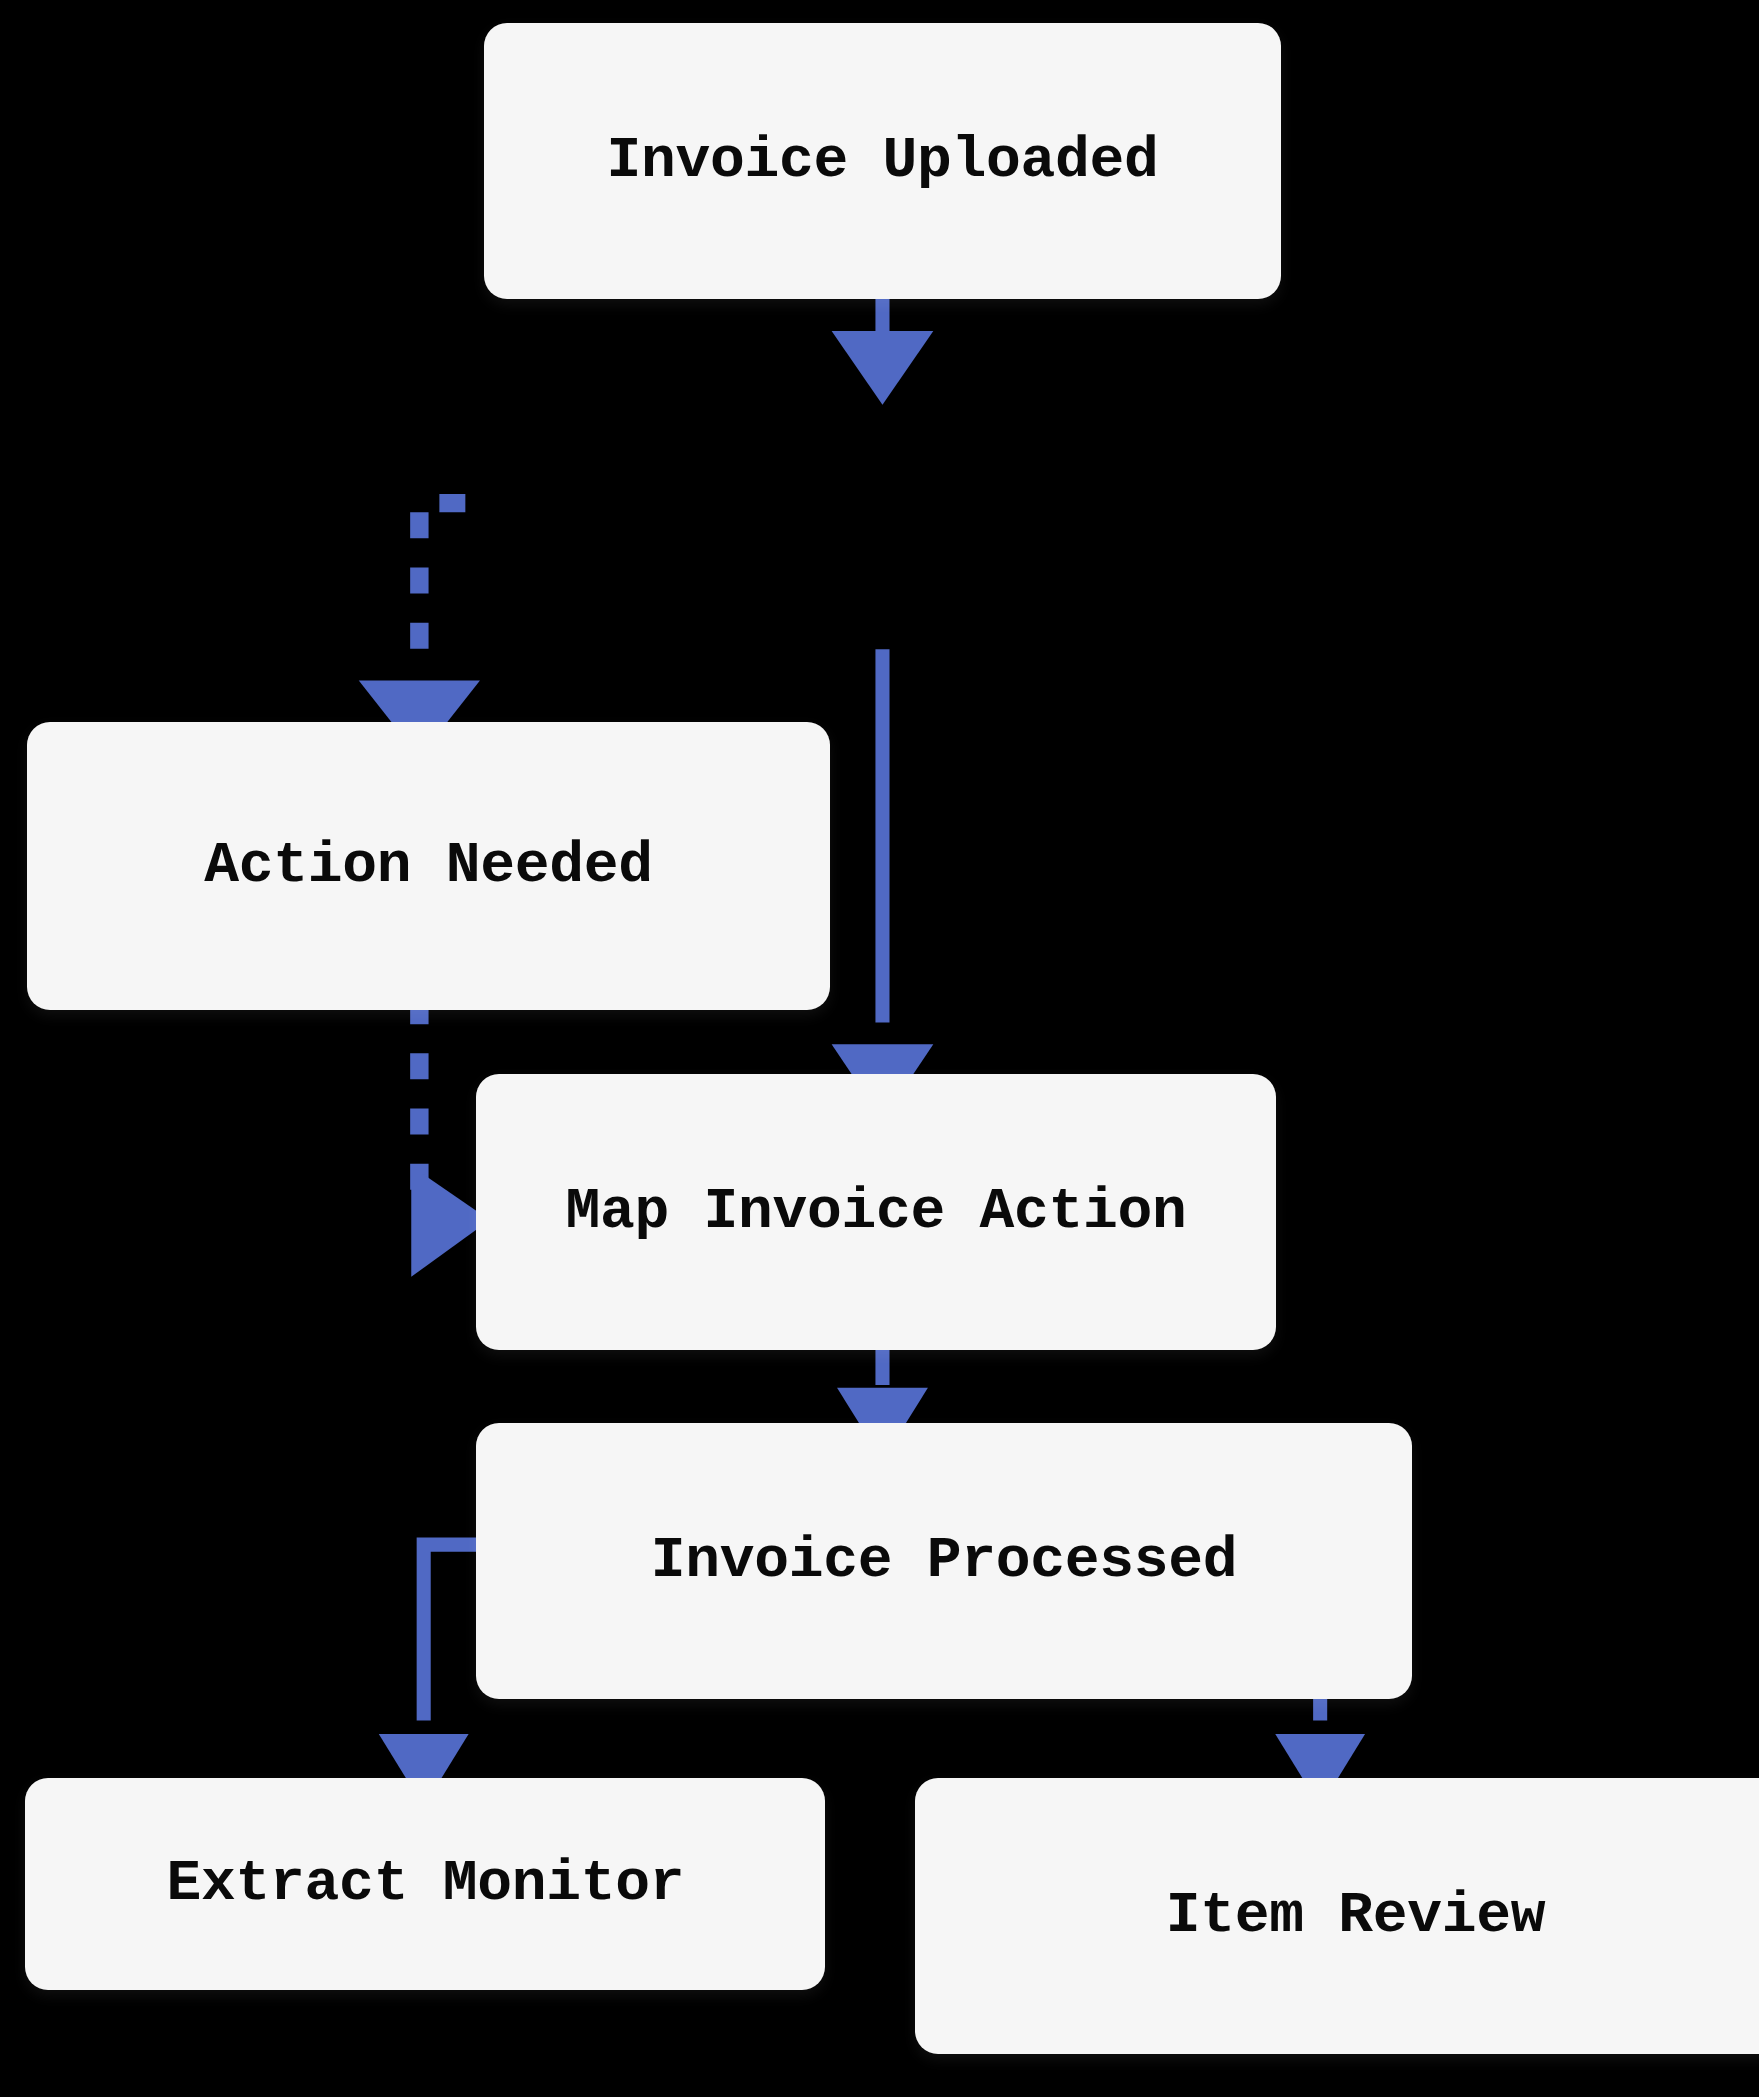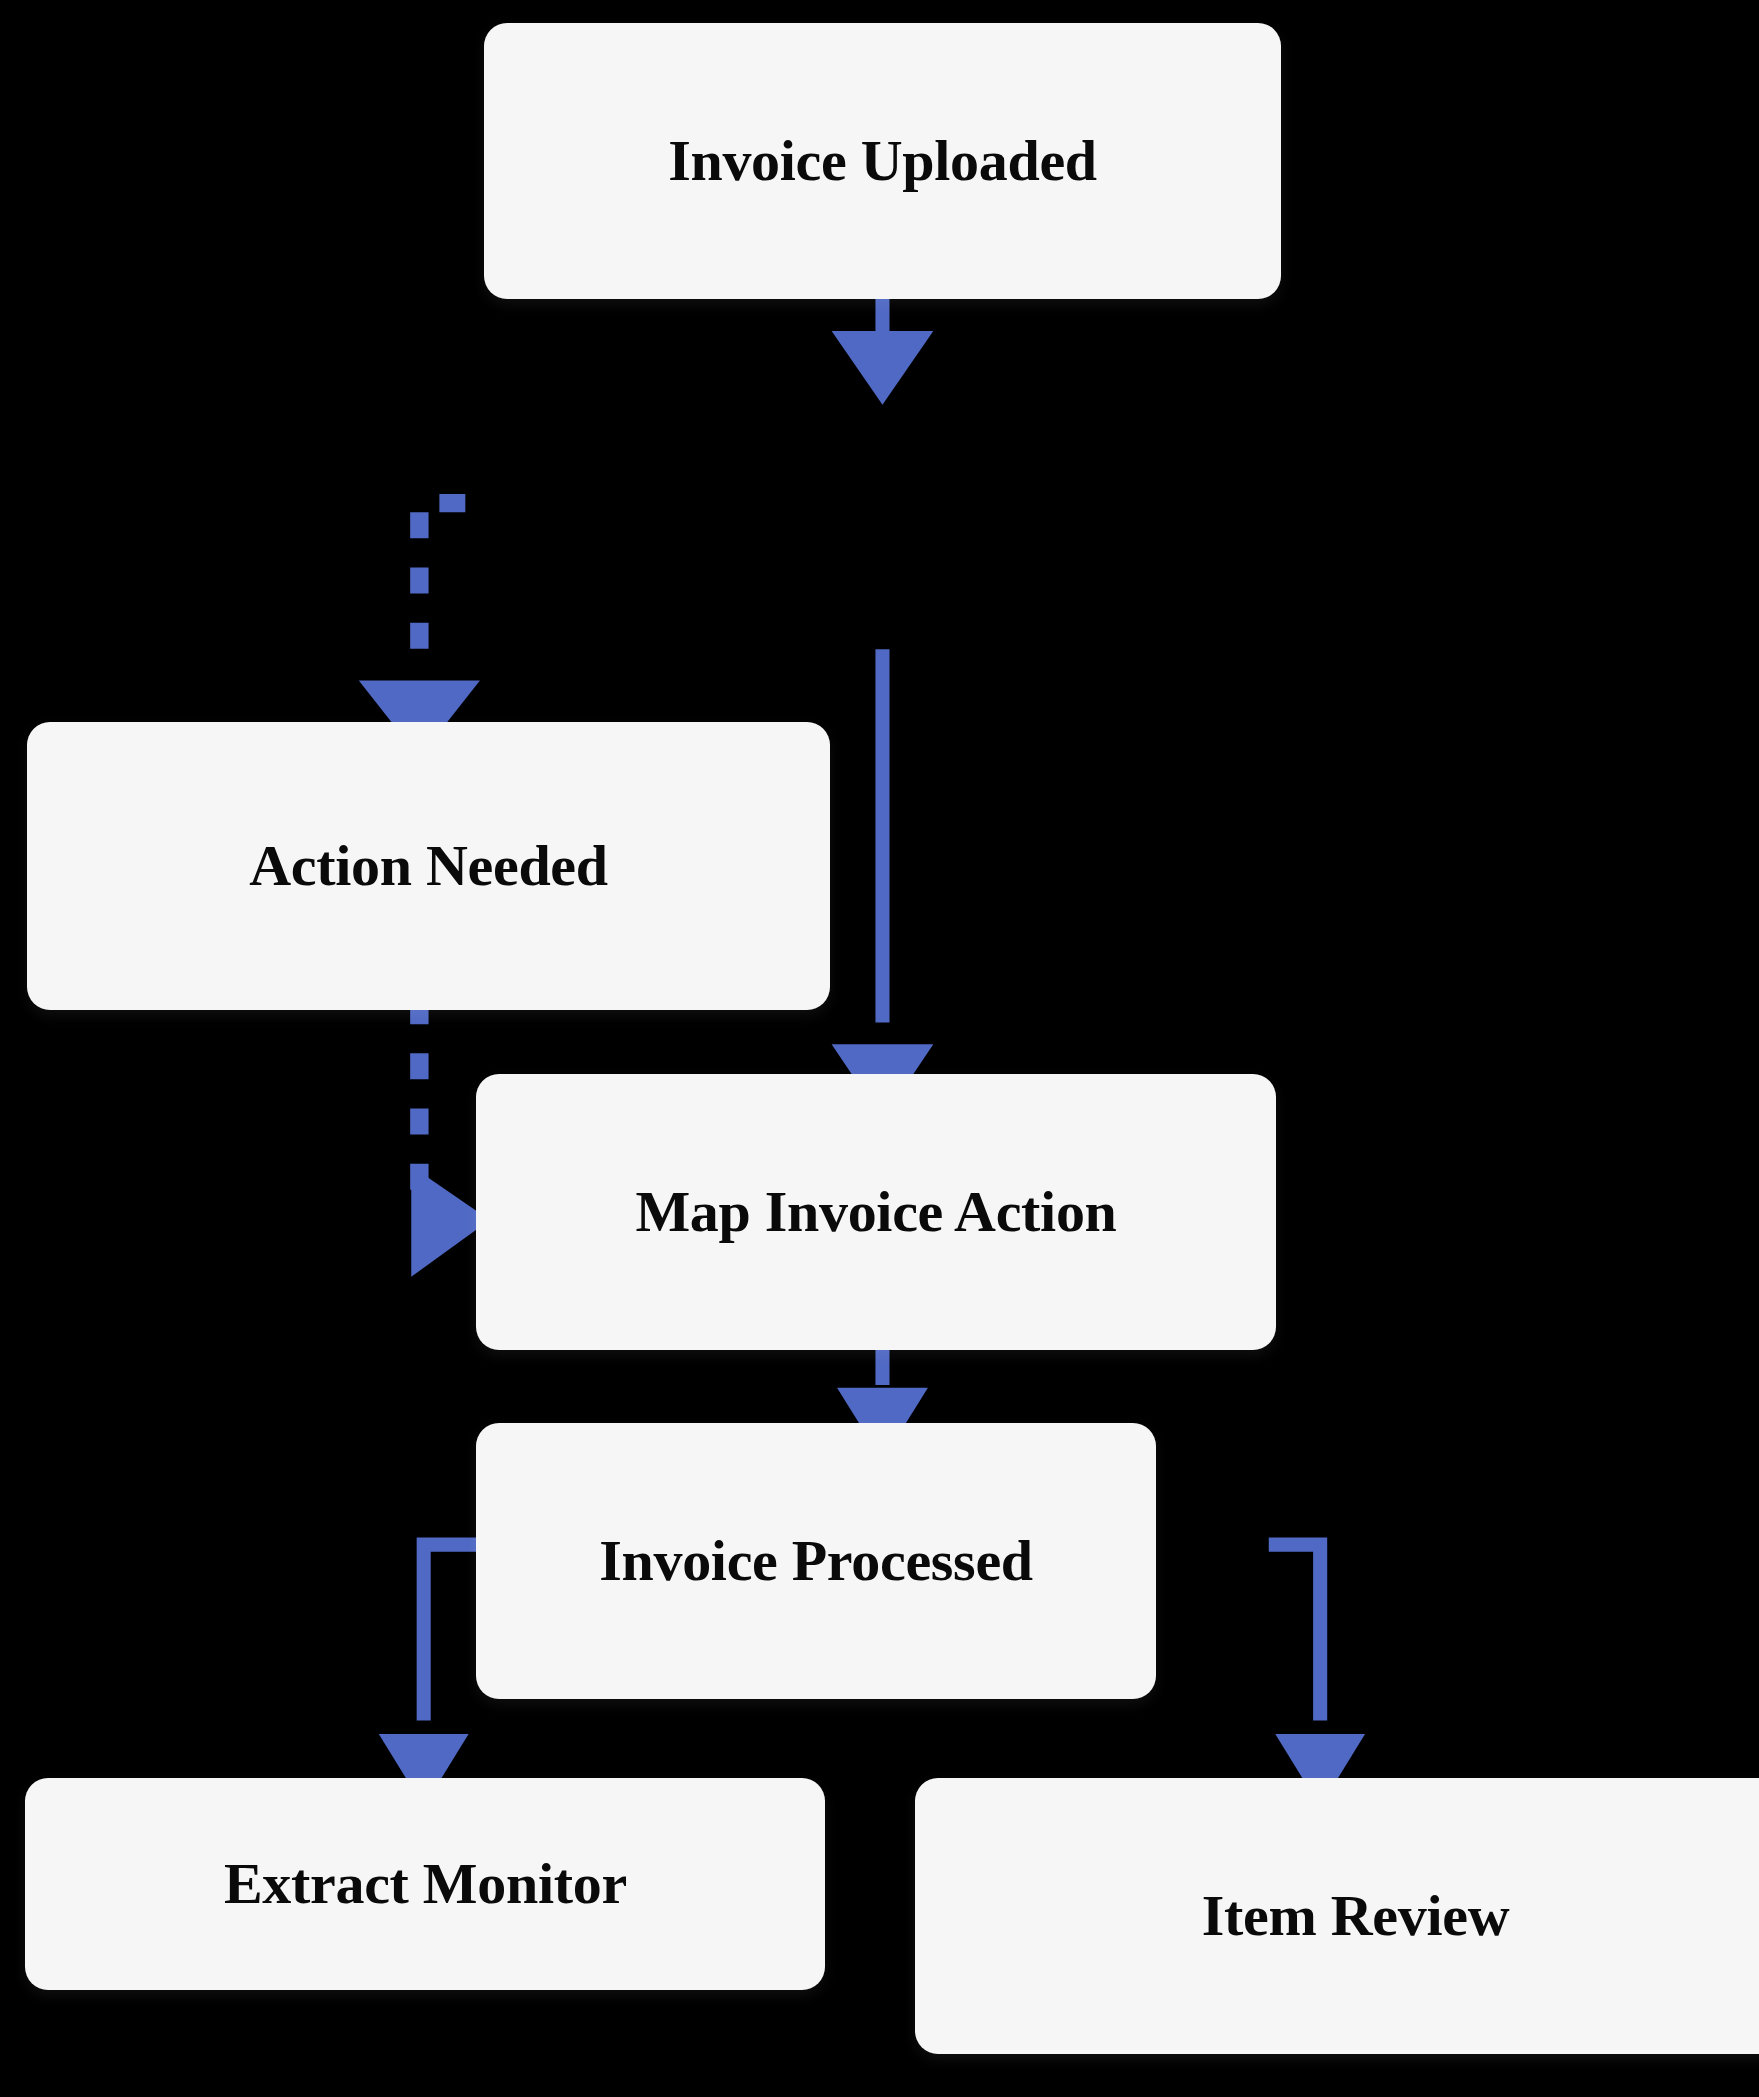--- a/index.html
+++ b/index.html
@@ -23,35 +23,35 @@
     border-radius: 23px;
     box-shadow: 0 5.4px 14px rgba(255,255,255,0.06);
     display: flex;
     align-items: center;
     justify-content: center;
     box-sizing: border-box;
     z-index: 5;
   }
   .node-label {
     color: #0a0a0a;
-    font-family: Liberation Serif, serif;
+    font-family: Liberation Mono, monospace;
     font-weight: bold;
     font-size: 58px;
     line-height: 1.28;
     text-align: center;
     letter-spacing: -0.3px;
     white-space: pre-line;
     padding: 0 18.4px;
   }
 
   .n-uploaded   { left: 484px;  top: 23px;   width: 797px; height: 276px; }
   .n-pending    { left: 469px;  top: 373px;  width: 800px; height: 276px; }
   .n-action     { left: 27px;   top: 722px; width: 803px; height: 288px; }
   .n-map        { left: 476px;  top: 1074px; width: 800px; height: 276px; }
-  .n-processed  { left: 476px;  top: 1423px; width: 680px; height: 276px; }
+  .n-processed  { left: 476px;  top: 1423px; width: 936px; height: 276px; }
   .n-extract    { left: 25.4px;   top: 1778px; width: 800px; height: 212px; }
   .n-item       { left: 915px; top: 1778px; width: 868px; height: 276px; padding-left: 13px; }
 
   
   #edges {
     position: absolute;
     left: 0; top: 0;
     width: 1759px;
     height: 2097px;
     z-index: 2;

